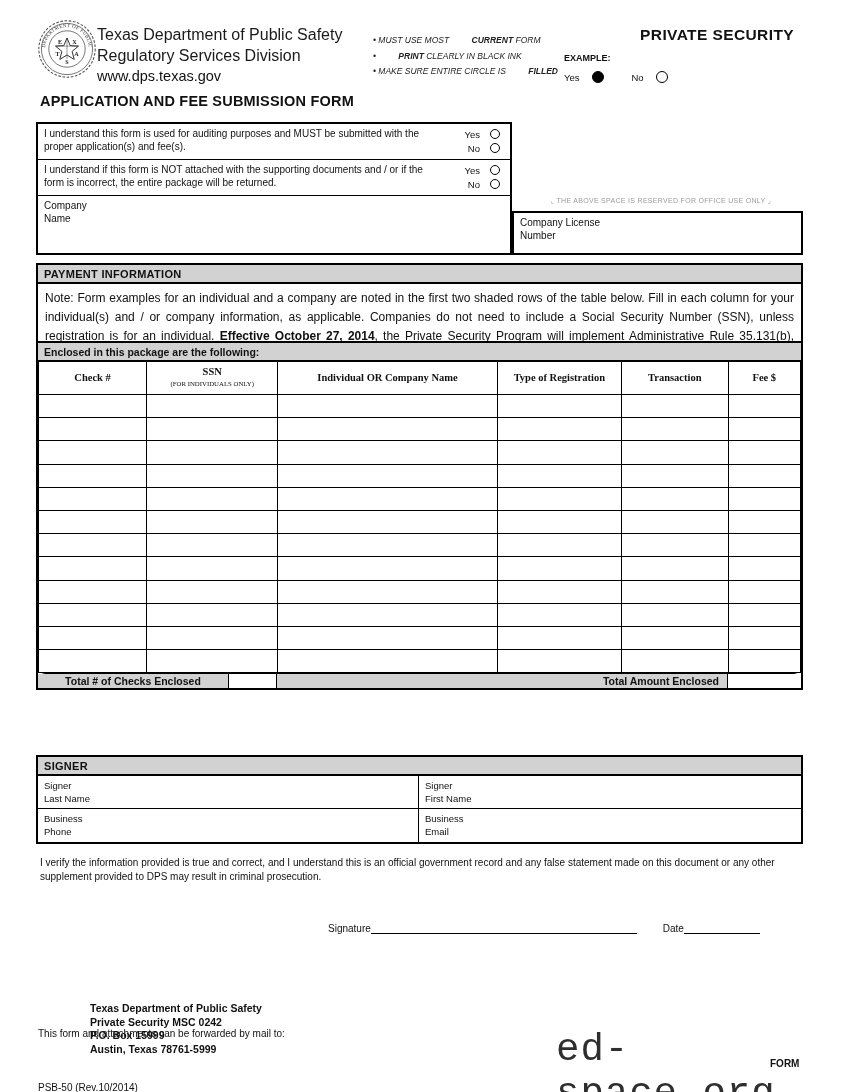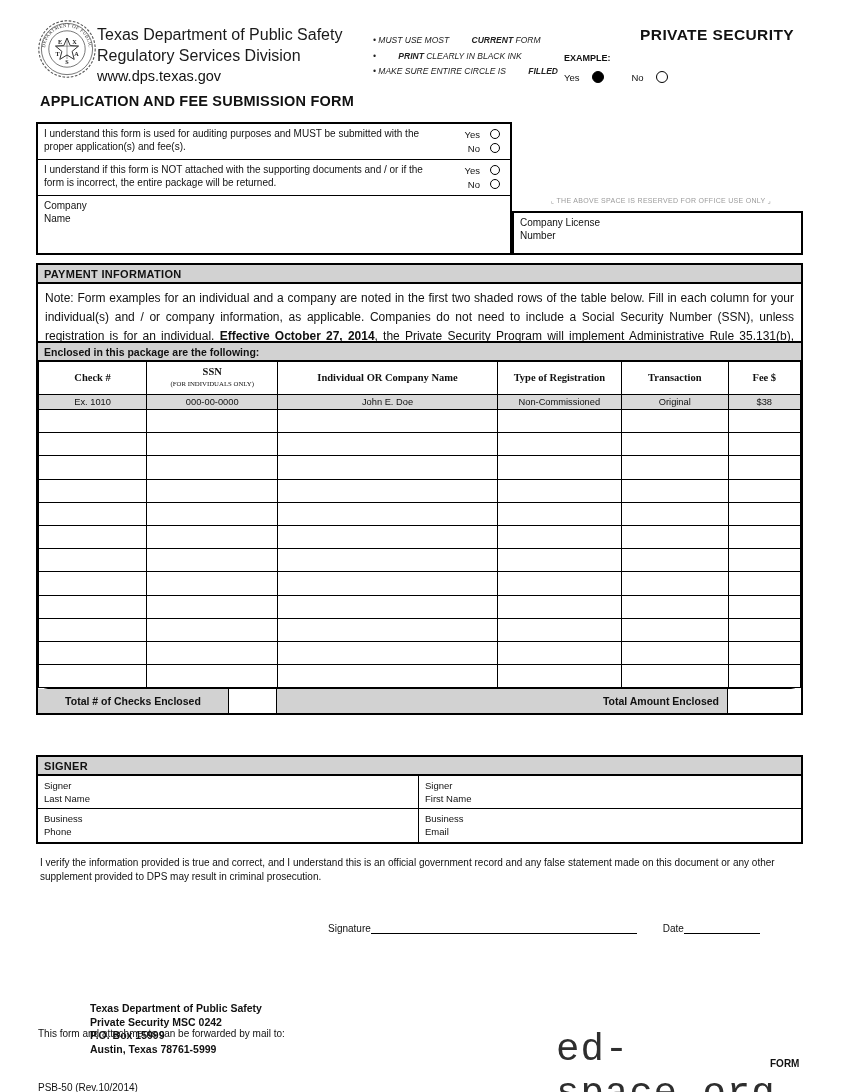--- a/index.html
+++ b/index.html
@@ -49,21 +49,21 @@
   
   .payment-box { position: absolute; left: 36px; top: 263px; width: 767px; border: 2px solid #000; background: #fff; }
   .pay-note { font-size: 12px; line-height: 19px; padding: 5px 7px 0 7px; height: 59px; border-bottom: 2px solid #000; text-align: justify; overflow: hidden; }
   .enclosed-bar { background: #d2d2d2; border-bottom: 1px solid #000; font-size: 10.5px; font-weight: bold; padding: 3px 6px 2px; }
   table.fee-table { width: 100%; border-collapse: collapse; table-layout: fixed; }
   .fee-table td, .fee-table th { border: 1px solid #000; text-align: center; vertical-align: middle; overflow: hidden; }
   .fee-table thead th { font-size: 10.5px; font-weight: bold; height: 33px; line-height: 12px; font-family: Liberation Serif, serif; }
   .ssn-sub { display: block; font-size: 6.8px; font-weight: normal; }
   .example-tr td { background: #d9d9d9; font-size: 9.3px; height: 15px; }
   .empty-row td { height: 23.2px; background: #fff; }
-  .totals-row { display: flex; border-top: 1px solid #000; height: 25px; border-radius: 10px; }
+  .totals-row { display: flex; border-top: 1px solid #000; height: 15px; border-radius: 10px; }
   .totals-label { width: 191px; background: #d2d2d2; border-right: 1px solid #000; font-size: 10.5px; font-weight: bold; display: flex; align-items: center; justify-content: center; }
   .totals-input-sm { width: 48px; background: #fff; border-right: 1px solid #000; }
   .totals-amount { flex: 1; background: #d2d2d2; border-right: 1px solid #000; font-size: 10.5px; font-weight: bold; display: flex; align-items: center; justify-content: flex-end; padding-right: 8px; }
   .totals-input-lg { width: 73px; background: #fff; }
 
   
   .signer-box { position: absolute; left: 36px; top: 755px; width: 767px; border: 2px solid #000; background: #fff; }
   .signer-grid { display: grid; grid-template-columns: 381px 1fr; }
   .signer-cell { height: 33px; padding: 3px 0 0 6px; font-size: 9.5px; line-height: 13px; border-bottom: 1px solid #000; }
   .signer-cell.left { border-right: 1px solid #000; }
@@ -197,28 +197,20 @@
         <tr>
           <th>Check #</th>
           <th><span>SSN</span><span class="ssn-sub">(FOR INDIVIDUALS ONLY)</span></th>
           <th>Individual OR Company Name</th>
           <th>Type of Registration</th>
           <th>Transaction</th>
           <th>Fee $</th>
         </tr>
       </thead>
       <tbody>
-        <tr class="example-tr">
-          <td>Ex. 1010</td>
-          <td>000-00-0000</td>
-          <td>John E. Doe</td>
-          <td>Non-Commissioned</td>
-          <td>Original</td>
-          <td>$38</td>
-        </tr>
 
       <tr class="empty-row">
             <td></td>
             <td></td>
             <td></td>
             <td></td>
             <td></td>
             <td></td>
           </tr>
           <tr class="empty-row">

